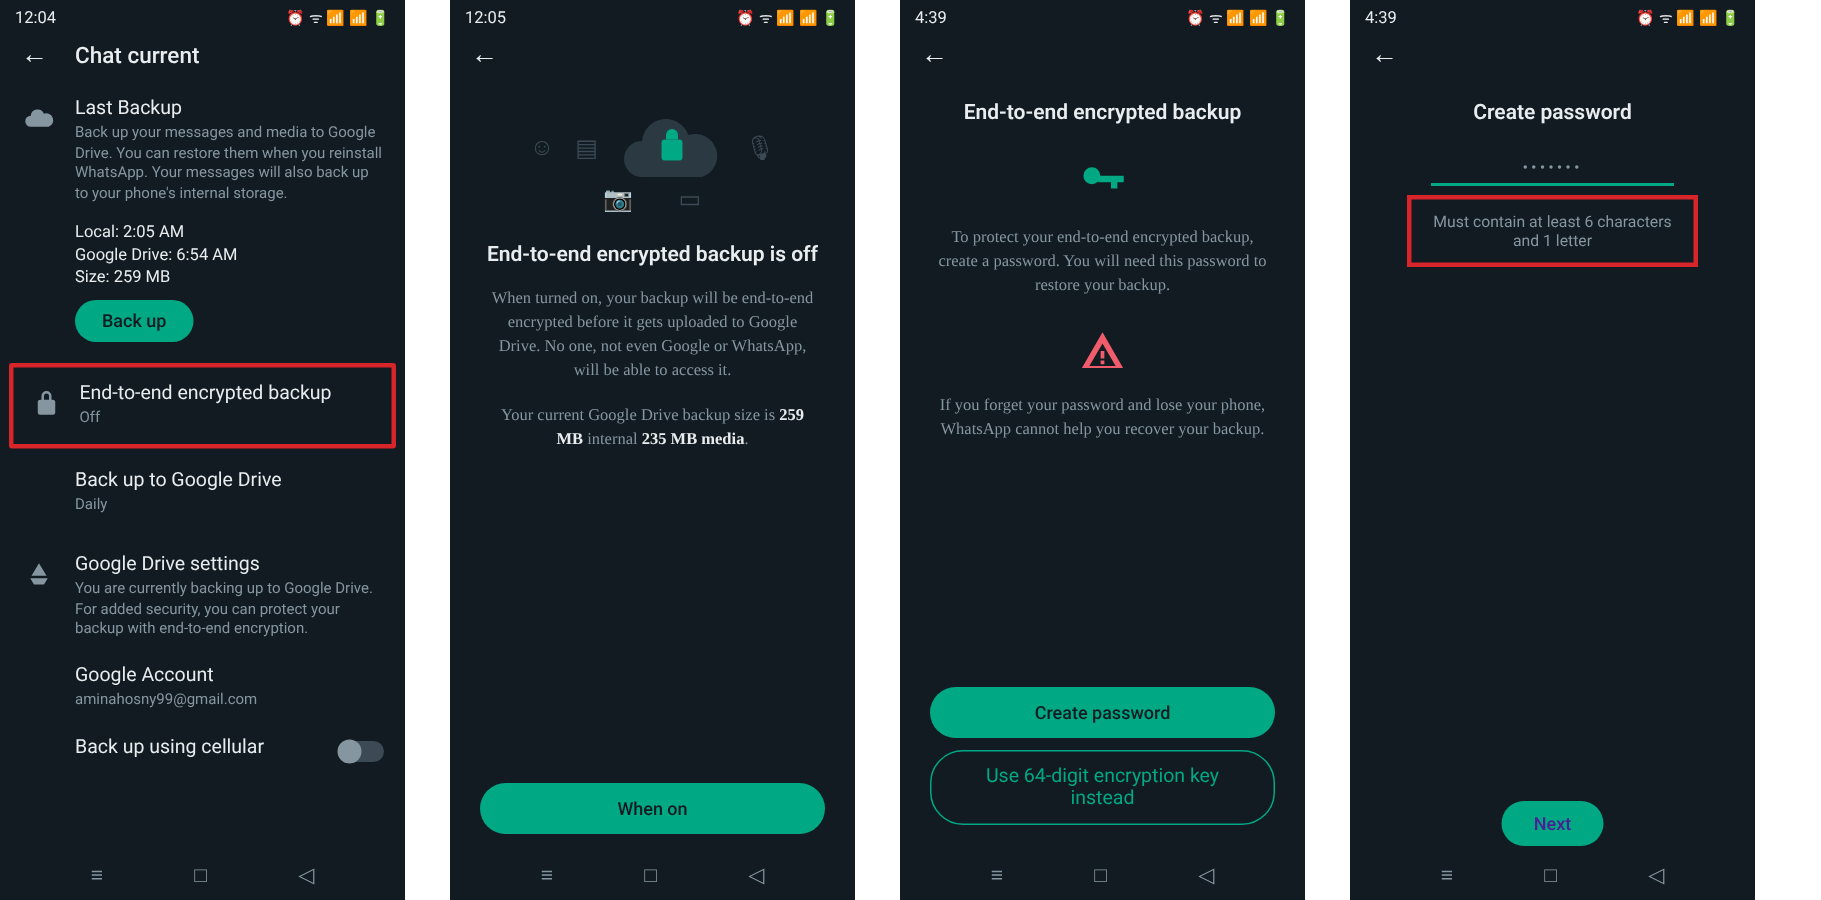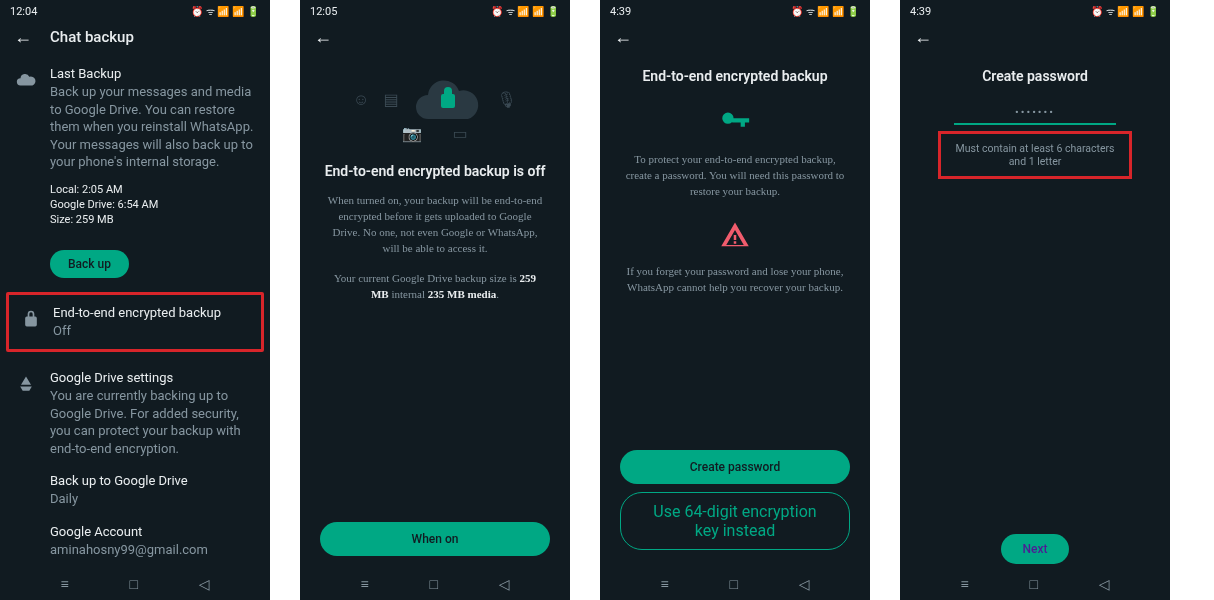--- a/index.html
+++ b/index.html
@@ -68,38 +68,38 @@
     display: flex;
     align-items: center;
     justify-content: center;
   }
   .section-title {
     font-size: 13px;
     color: #e9edef;
     margin-bottom: 2px;
   }
   .section-desc {
-    font-size: 13px;
+    font-size: 10px;
     color: #8696a0;
     line-height: 1.35;
   }
   .sub {
     font-size: 11px;
     color: #e9edef;
     margin-top: 2px;
   }
   .btn-backup {
     display: inline-block;
     background: #00a884;
     color: #111b21;
     font-size: 12px;
     font-weight: 500;
     padding: 7px 18px;
     border-radius: 18px;
-    margin-top: 24px;
+    margin-top: 9px;
   }
   .highlight-row {
     border: 3px solid #d8252a;
     margin: 6px 6px;
     padding: 10px 10px 10px 44px;
     position: relative;
     border-radius: 2px;
   }
   .highlight-row .section-icon { left: 10px; top: 12px; }
   .pill-btn {
@@ -110,21 +110,21 @@
     padding: 10px 20px;
     border-radius: 22px;
     text-align: center;
     margin: 8px 20px;
     cursor: pointer;
   }
   .pill-btn-outline {
     background: transparent;
     border: 1px solid #00a884;
     color: #00a884;
-    font-size: 16px;
+    font-size: 13px;
     padding: 9px 20px;
     border-radius: 22px;
     text-align: center;
     margin: 4px 20px 14px;
     cursor: pointer;
   }
   .center-block {
     text-align: center;
     padding: 0 24px;
   }
@@ -231,21 +231,21 @@
 </head>
 <body>
 
 <div class="phone">
   <div class="status-bar">
     <span>12:04</span>
     <span class="status-icons">⏰ ᯤ 📶 📶 🔋</span>
   </div>
   <div class="app-bar">
     <span class="back-arrow">←</span>
-    <span>Chat backup</span>
+    <span>Chat current</span>
   </div>
   <div class="content">
     <div class="section">
       <div class="section-icon">
         <svg viewBox="0 0 24 24" width="22" height="22" fill="#8696a0">
             <path d="M19 18H6a4 4 0 010-8 5 5 0 019.6-1.5A3.5 3.5 0 0119 18z"></path>
           </svg>
       </div>
       <div class="section-title">Last Backup</div>
       <div class="section-desc">Back up your messages and media to Google Drive. You can restore them when you reinstall WhatsApp. Your messages will also back up to your phone's internal storage.</div>
@@ -256,32 +256,32 @@
     </div>
     <div class="highlight-row">
       <div class="section-icon">
         <svg viewBox="0 0 24 24" width="20" height="20" fill="#8696a0">
             <path d="M12 2a4 4 0 00-4 4v3H7a2 2 0 00-2 2v8a2 2 0 002 2h10a2 2 0 002-2v-8a2 2 0 00-2-2h-1V6a4 4 0 00-4-4zm-2 4a2 2 0 114 0v3h-4V6z"></path>
           </svg>
       </div>
       <div class="section-title">End-to-end encrypted backup</div>
       <div class="section-desc">Off</div>
     </div>
+    <div class="section">
+      <div class="section-title">Back up to Google Drive</div>
+      <div class="section-desc">Daily</div>
+    </div>
     <div class="section" style="margin-top:10px">
       <div class="section-icon">
         <svg viewBox="0 0 24 24" width="20" height="20" fill="#8696a0">
             <path d="M12 3l6 10H6l6-10zm-7 12h14l-3 5H8l-3-5z"></path>
           </svg>
       </div>
       <div class="section-title">Google Drive settings</div>
       <div class="section-desc">You are currently backing up to Google Drive. For added security, you can protect your backup with end-to-end encryption.</div>
-    </div>
-    <div class="section">
-      <div class="section-title">Back up to Google Drive</div>
-      <div class="section-desc">Daily</div>
     </div>
     <div class="section">
       <div class="section-title">Google Account</div>
       <div class="section-desc">aminahosny99@gmail.com</div>
     </div>
     <div class="flex-row">
       <div class="section-title">Back up using cellular</div>
       <span class="toggle"></span>
     </div>
   </div>

